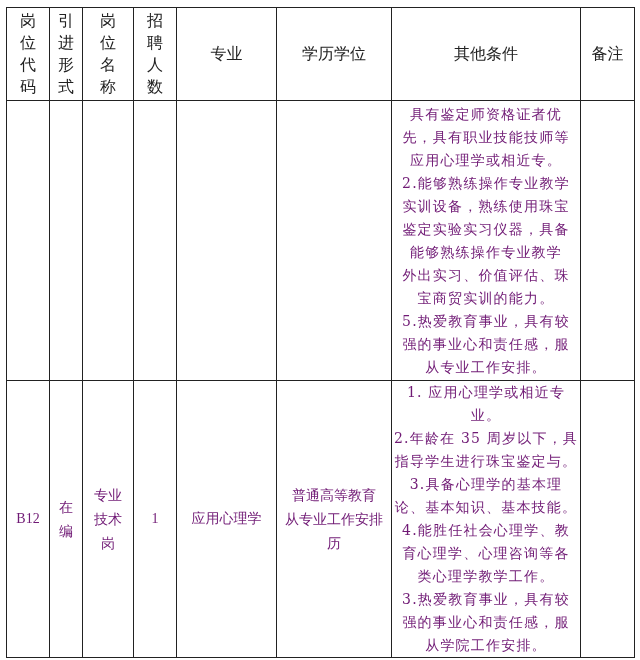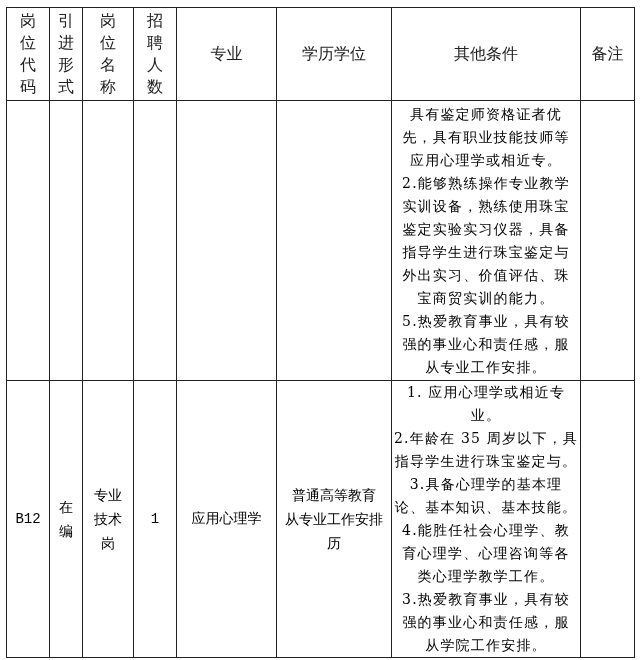--- a/index.html
+++ b/index.html
@@ -3,25 +3,25 @@
 <meta charset="utf-8">
 <style>
   html,body{margin:0;padding:0;background:#ffffff;}
   body{width:640px;height:660px;overflow:hidden;position:relative;
        font-family:"DejaVu Sans","Liberation Sans",sans-serif;color:#1a1a1a;}
   table.grid{position:absolute;left:6px;top:7px;border-collapse:collapse;table-layout:fixed;}
   table.grid td, table.grid th{border:1.5px solid #222;padding:0;vertical-align:middle;text-align:center;}
   th{font-weight:normal;font-size:16px;line-height:24px;color:#222;}
   th.stack{font-size:16px;line-height:22px;}
   th.stack span{display:block;}
-  td{font-size:14px;color:#000000;}
+  td{font-size:14px;color:#701a75;}
   td.cond{text-align:left;vertical-align:top;padding:4px 6px 2px 10px;font-size:14px;line-height:23px;letter-spacing:1.2px;font-family:"DejaVu Serif","Liberation Serif",serif;}
   td.cond div{margin:0;}
   td.vstack span{display:block;line-height:24px;}
-  td.serif{font-family:Liberation Mono, monospace;}
+  td.serif{font-family:Liberation Serif, serif;}
 </style>
 </head>
 <body>
 
 <table class="grid">
   <colgroup>
     <col style="width:43px">
       <col style="width:33px">
       <col style="width:51px">
       <col style="width:43px">
@@ -69,21 +69,21 @@
     <td></td>
     <td></td>
     <td></td>
     <td class="cond">
       <div>具有鉴定师资格证者优</div>
       <div>先，具有职业技能技师等</div>
       <div>应用心理学或相近专。</div>
       <div>2.能够熟练操作专业教学</div>
       <div>实训设备，熟练使用珠宝</div>
       <div>鉴定实验实习仪器，具备</div>
-      <div>指导学生进行珠宝鉴定与</div>
+      <div>能够熟练操作专业教学</div>
       <div>外出实习、价值评估、珠</div>
       <div>宝商贸实训的能力。</div>
       <div>5.热爱教育事业，具有较</div>
       <div>强的事业心和责任感，服</div>
       <div>从专业工作安排。</div>
     </td>
     <td></td>
   </tr>
 
   <tr style="height:275px">

